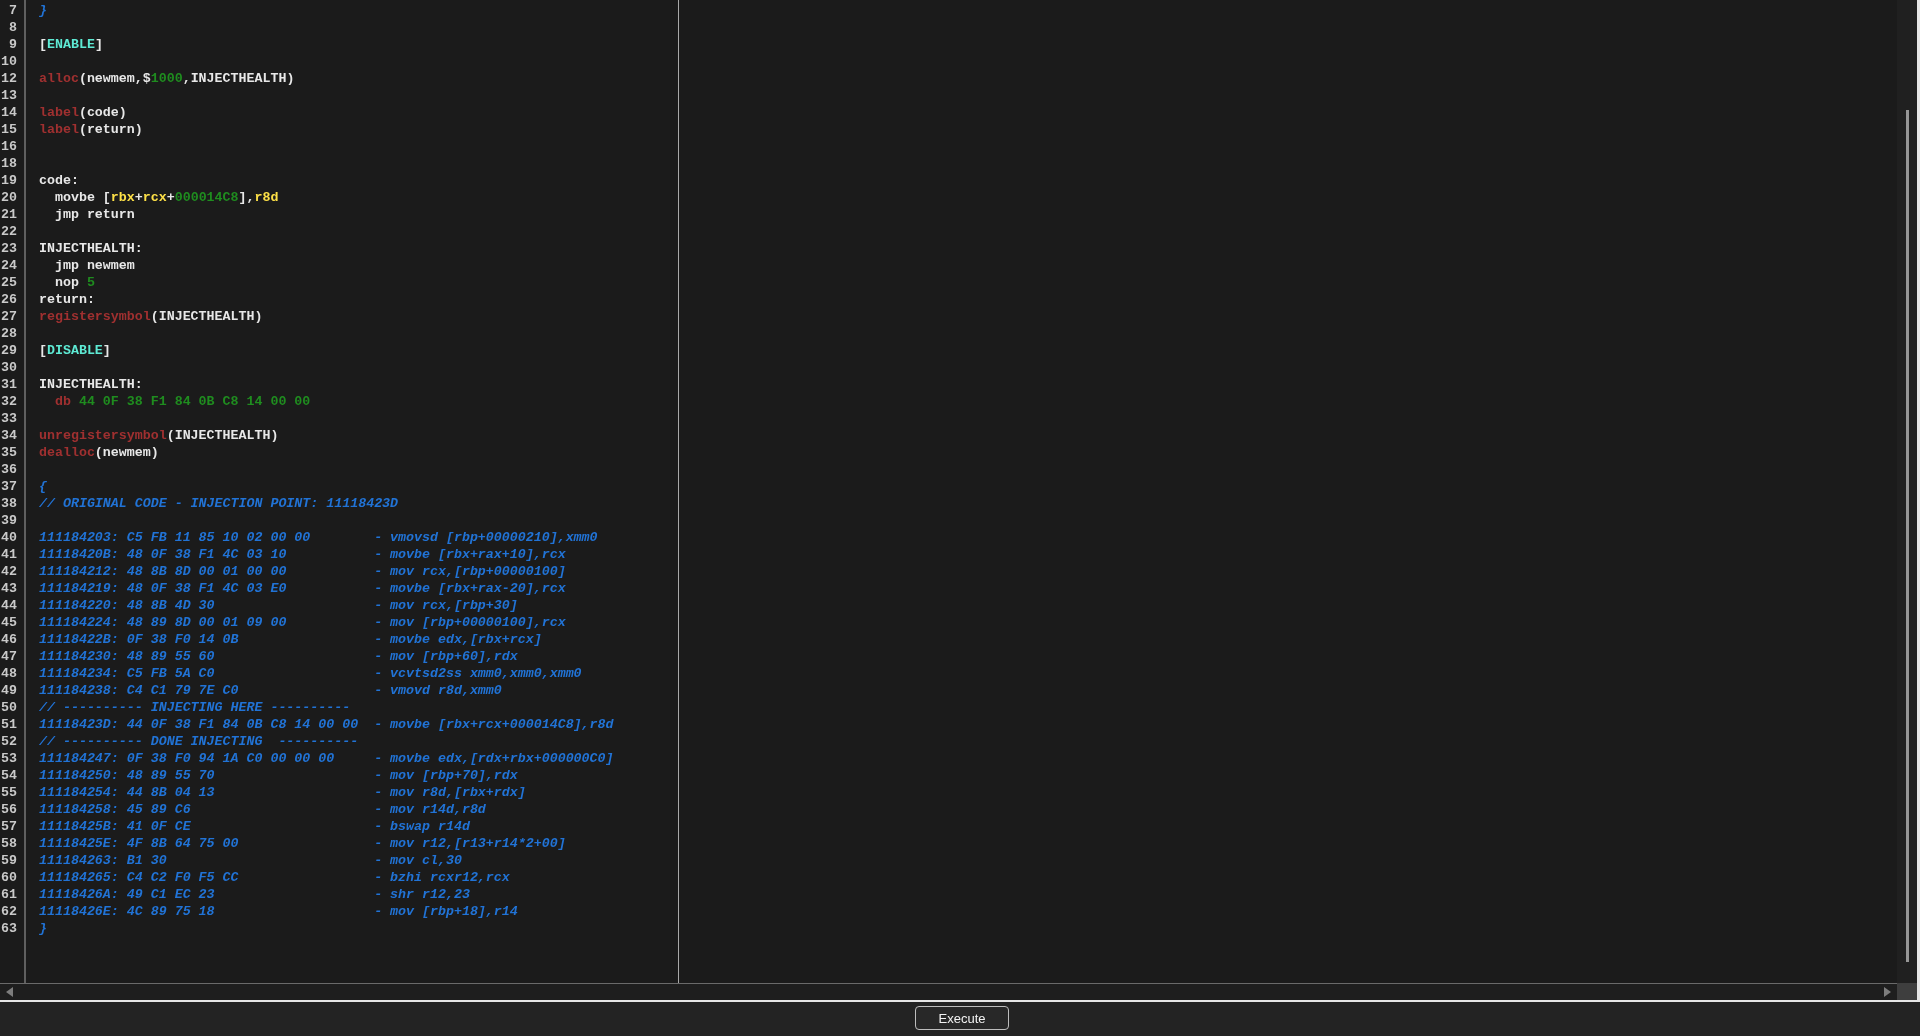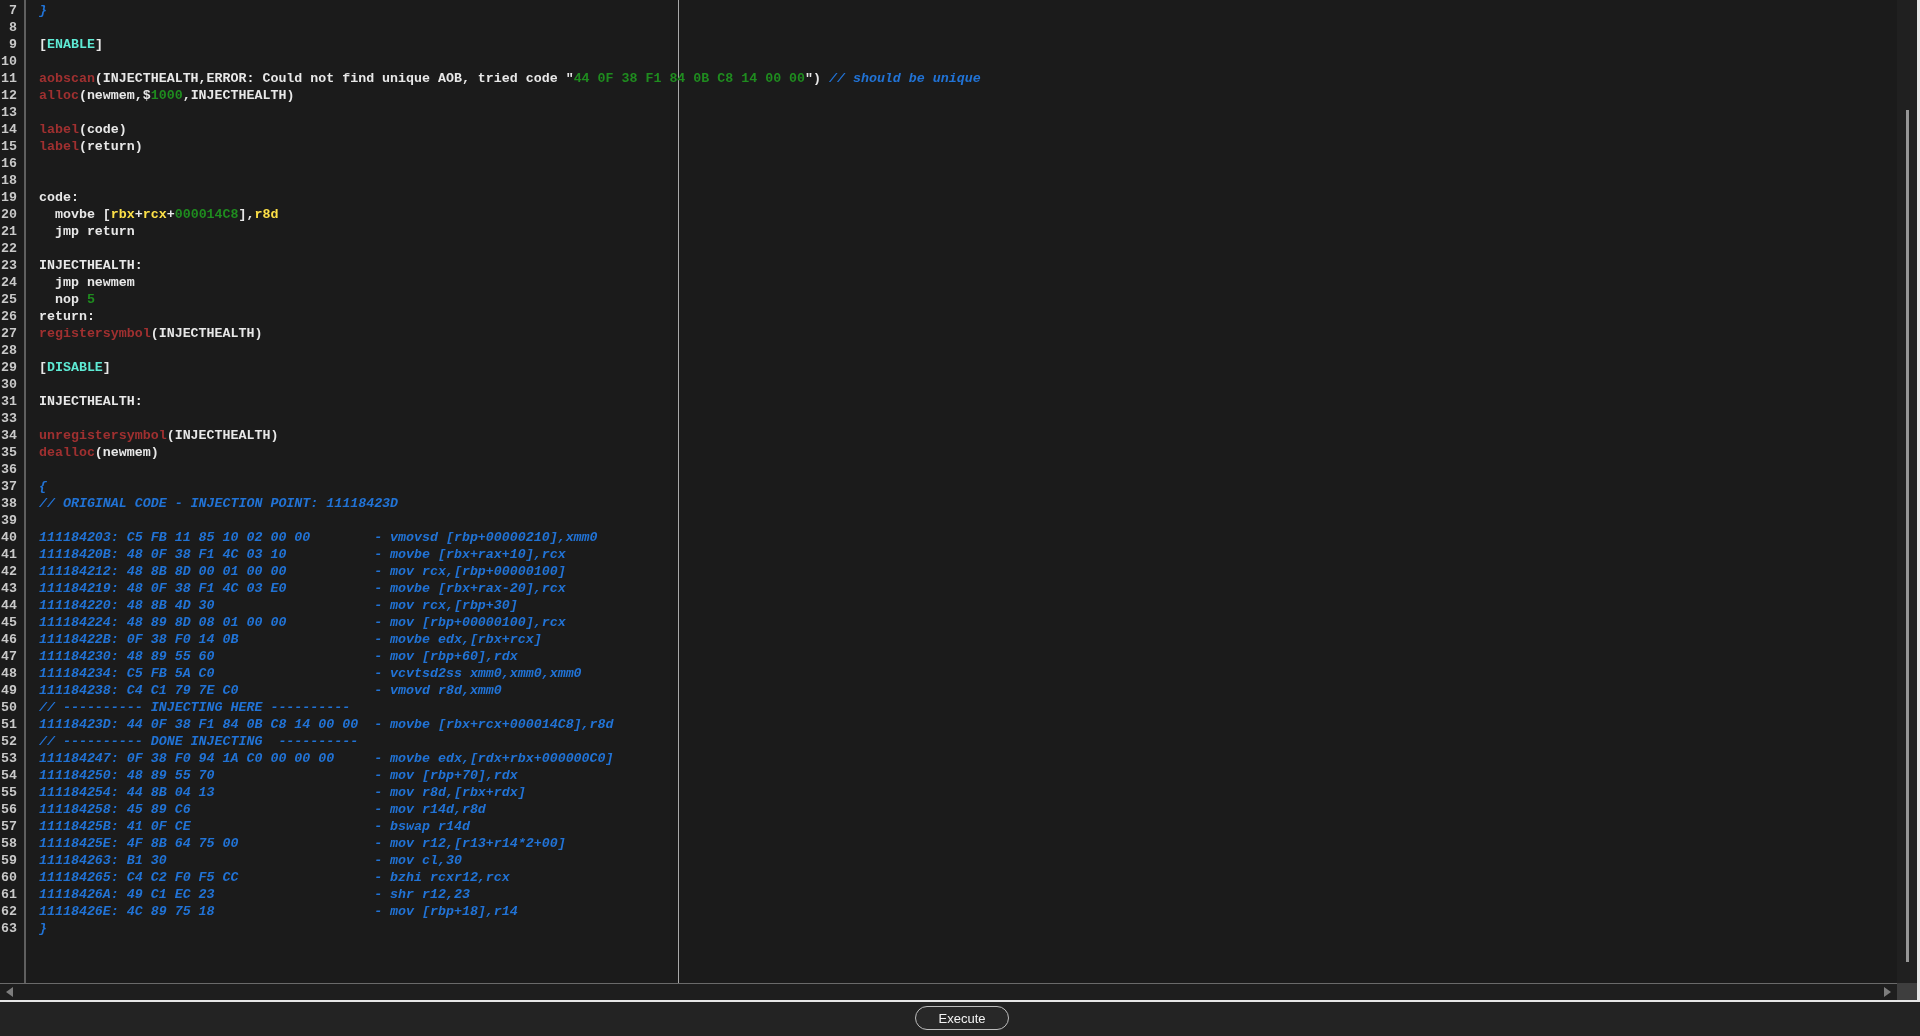--- a/index.html
+++ b/index.html
@@ -63,69 +63,69 @@
   }
   .win-border-bottom{
     position:absolute;left:0;top:1000px;width:1920px;height:2px;background:#e6e6e6;
   }
   .footer{
     position:absolute;left:0;top:1002px;width:1920px;height:34px;background:#232323;
   }
   .execute-btn{
     position:absolute;left:915px;top:4px;width:94px;height:24px;
     background:#282828;color:#f2f2f2;
-    border:1px solid #bdbdbd;border-radius:12px;
+    border:1px solid #bdbdbd;border-radius:4px;
     font-family:"Liberation Sans",sans-serif;font-size:13px;
     cursor:pointer;padding:0;
   }
 </style>
 </head>
 <body>
 
 <div class="editor">
   <div class="gutter-sep"></div>
   <div class="col-guide"></div>
   <div class="lines">
       <div class="row"><span class="ln">7</span><span class="code"><span class="tok-c">}</span></span></div>
       <div class="row"><span class="ln">8</span><span class="code"></span></div>
       <div class="row"><span class="ln">9</span><span class="code"><span class="tok-p">[</span><span class="tok-t">ENABLE</span><span class="tok-p">]</span></span></div>
       <div class="row"><span class="ln">10</span><span class="code"></span></div>
-      <div class="row"><span class="ln">11</span><span class="code"><span class="tok-r">aobscan</span><span class="tok-p">(INJECTHEALTH,ERROR: Could not find unique AOB, tried code "</span><span class="tok-g">44 0F 38 F1 84 0B C8 14 00 00</span><span class="tok-p">")</span><span class="tok-p"> </span><span class="tok-c">// should be unique</span></span></div>
       <div class="row"><span class="ln">12</span><span class="code"><span class="tok-r">alloc</span><span class="tok-p">(newmem,$</span><span class="tok-g">1000</span><span class="tok-p">,INJECTHEALTH)</span></span></div>
       <div class="row"><span class="ln">13</span><span class="code"></span></div>
       <div class="row"><span class="ln">14</span><span class="code"><span class="tok-r">label</span><span class="tok-p">(code)</span></span></div>
       <div class="row"><span class="ln">15</span><span class="code"><span class="tok-r">label</span><span class="tok-p">(return)</span></span></div>
       <div class="row"><span class="ln">16</span><span class="code"></span></div>
       <div class="row"><span class="ln">18</span><span class="code"></span></div>
       <div class="row"><span class="ln">19</span><span class="code"><span class="tok-p">code:</span></span></div>
       <div class="row"><span class="ln">20</span><span class="code"><span class="tok-p">  movbe [</span><span class="tok-o">rbx</span><span class="tok-p">+</span><span class="tok-o">rcx</span><span class="tok-p">+</span><span class="tok-g">000014C8</span><span class="tok-p">],</span><span class="tok-o">r8d</span></span></div>
       <div class="row"><span class="ln">21</span><span class="code"><span class="tok-p">  jmp return</span></span></div>
       <div class="row"><span class="ln">22</span><span class="code"></span></div>
       <div class="row"><span class="ln">23</span><span class="code"><span class="tok-p">INJECTHEALTH:</span></span></div>
       <div class="row"><span class="ln">24</span><span class="code"><span class="tok-p">  jmp newmem</span></span></div>
       <div class="row"><span class="ln">25</span><span class="code"><span class="tok-p">  nop </span><span class="tok-g">5</span></span></div>
       <div class="row"><span class="ln">26</span><span class="code"><span class="tok-p">return:</span></span></div>
       <div class="row"><span class="ln">27</span><span class="code"><span class="tok-r">registersymbol</span><span class="tok-p">(INJECTHEALTH)</span></span></div>
       <div class="row"><span class="ln">28</span><span class="code"></span></div>
       <div class="row"><span class="ln">29</span><span class="code"><span class="tok-p">[</span><span class="tok-t">DISABLE</span><span class="tok-p">]</span></span></div>
       <div class="row"><span class="ln">30</span><span class="code"></span></div>
       <div class="row"><span class="ln">31</span><span class="code"><span class="tok-p">INJECTHEALTH:</span></span></div>
+      <div class="row"><span class="ln">32</span><span class="code"><span class="tok-p">  </span><span class="tok-r">db</span><span class="tok-g"> 44 0F 38 F1 84 0B C8 14 00 00</span></span></div>
       <div class="row"><span class="ln">33</span><span class="code"></span></div>
       <div class="row"><span class="ln">34</span><span class="code"><span class="tok-r">unregistersymbol</span><span class="tok-p">(INJECTHEALTH)</span></span></div>
       <div class="row"><span class="ln">35</span><span class="code"><span class="tok-r">dealloc</span><span class="tok-p">(newmem)</span></span></div>
       <div class="row"><span class="ln">36</span><span class="code"></span></div>
       <div class="row"><span class="ln">37</span><span class="code"><span class="tok-c">{</span></span></div>
       <div class="row"><span class="ln">38</span><span class="code"><span class="tok-c">// ORIGINAL CODE - INJECTION POINT: 11118423D</span></span></div>
       <div class="row"><span class="ln">39</span><span class="code"></span></div>
       <div class="row"><span class="ln">40</span><span class="code"><span class="tok-c">111184203: C5 FB 11 85 10 02 00 00        - vmovsd [rbp+00000210],xmm0</span></span></div>
       <div class="row"><span class="ln">41</span><span class="code"><span class="tok-c">11118420B: 48 0F 38 F1 4C 03 10           - movbe [rbx+rax+10],rcx</span></span></div>
       <div class="row"><span class="ln">42</span><span class="code"><span class="tok-c">111184212: 48 8B 8D 00 01 00 00           - mov rcx,[rbp+00000100]</span></span></div>
       <div class="row"><span class="ln">43</span><span class="code"><span class="tok-c">111184219: 48 0F 38 F1 4C 03 E0           - movbe [rbx+rax-20],rcx</span></span></div>
       <div class="row"><span class="ln">44</span><span class="code"><span class="tok-c">111184220: 48 8B 4D 30                    - mov rcx,[rbp+30]</span></span></div>
-      <div class="row"><span class="ln">45</span><span class="code"><span class="tok-c">111184224: 48 89 8D 08 01 00 00           - mov [rbp+00000100],rcx</span></span></div>
+      <div class="row"><span class="ln">45</span><span class="code"><span class="tok-c">111184224: 48 89 8D 00 01 09 00           - mov [rbp+00000100],rcx</span></span></div>
       <div class="row"><span class="ln">46</span><span class="code"><span class="tok-c">11118422B: 0F 38 F0 14 0B                 - movbe edx,[rbx+rcx]</span></span></div>
       <div class="row"><span class="ln">47</span><span class="code"><span class="tok-c">111184230: 48 89 55 60                    - mov [rbp+60],rdx</span></span></div>
       <div class="row"><span class="ln">48</span><span class="code"><span class="tok-c">111184234: C5 FB 5A C0                    - vcvtsd2ss xmm0,xmm0,xmm0</span></span></div>
       <div class="row"><span class="ln">49</span><span class="code"><span class="tok-c">111184238: C4 C1 79 7E C0                 - vmovd r8d,xmm0</span></span></div>
       <div class="row"><span class="ln">50</span><span class="code"><span class="tok-c">// ---------- INJECTING HERE ----------</span></span></div>
       <div class="row"><span class="ln">51</span><span class="code"><span class="tok-c">11118423D: 44 0F 38 F1 84 0B C8 14 00 00  - movbe [rbx+rcx+000014C8],r8d</span></span></div>
       <div class="row"><span class="ln">52</span><span class="code"><span class="tok-c">// ---------- DONE INJECTING  ----------</span></span></div>
       <div class="row"><span class="ln">53</span><span class="code"><span class="tok-c">111184247: 0F 38 F0 94 1A C0 00 00 00     - movbe edx,[rdx+rbx+000000C0]</span></span></div>
       <div class="row"><span class="ln">54</span><span class="code"><span class="tok-c">111184250: 48 89 55 70                    - mov [rbp+70],rdx</span></span></div>
       <div class="row"><span class="ln">55</span><span class="code"><span class="tok-c">111184254: 44 8B 04 13                    - mov r8d,[rbx+rdx]</span></span></div>

